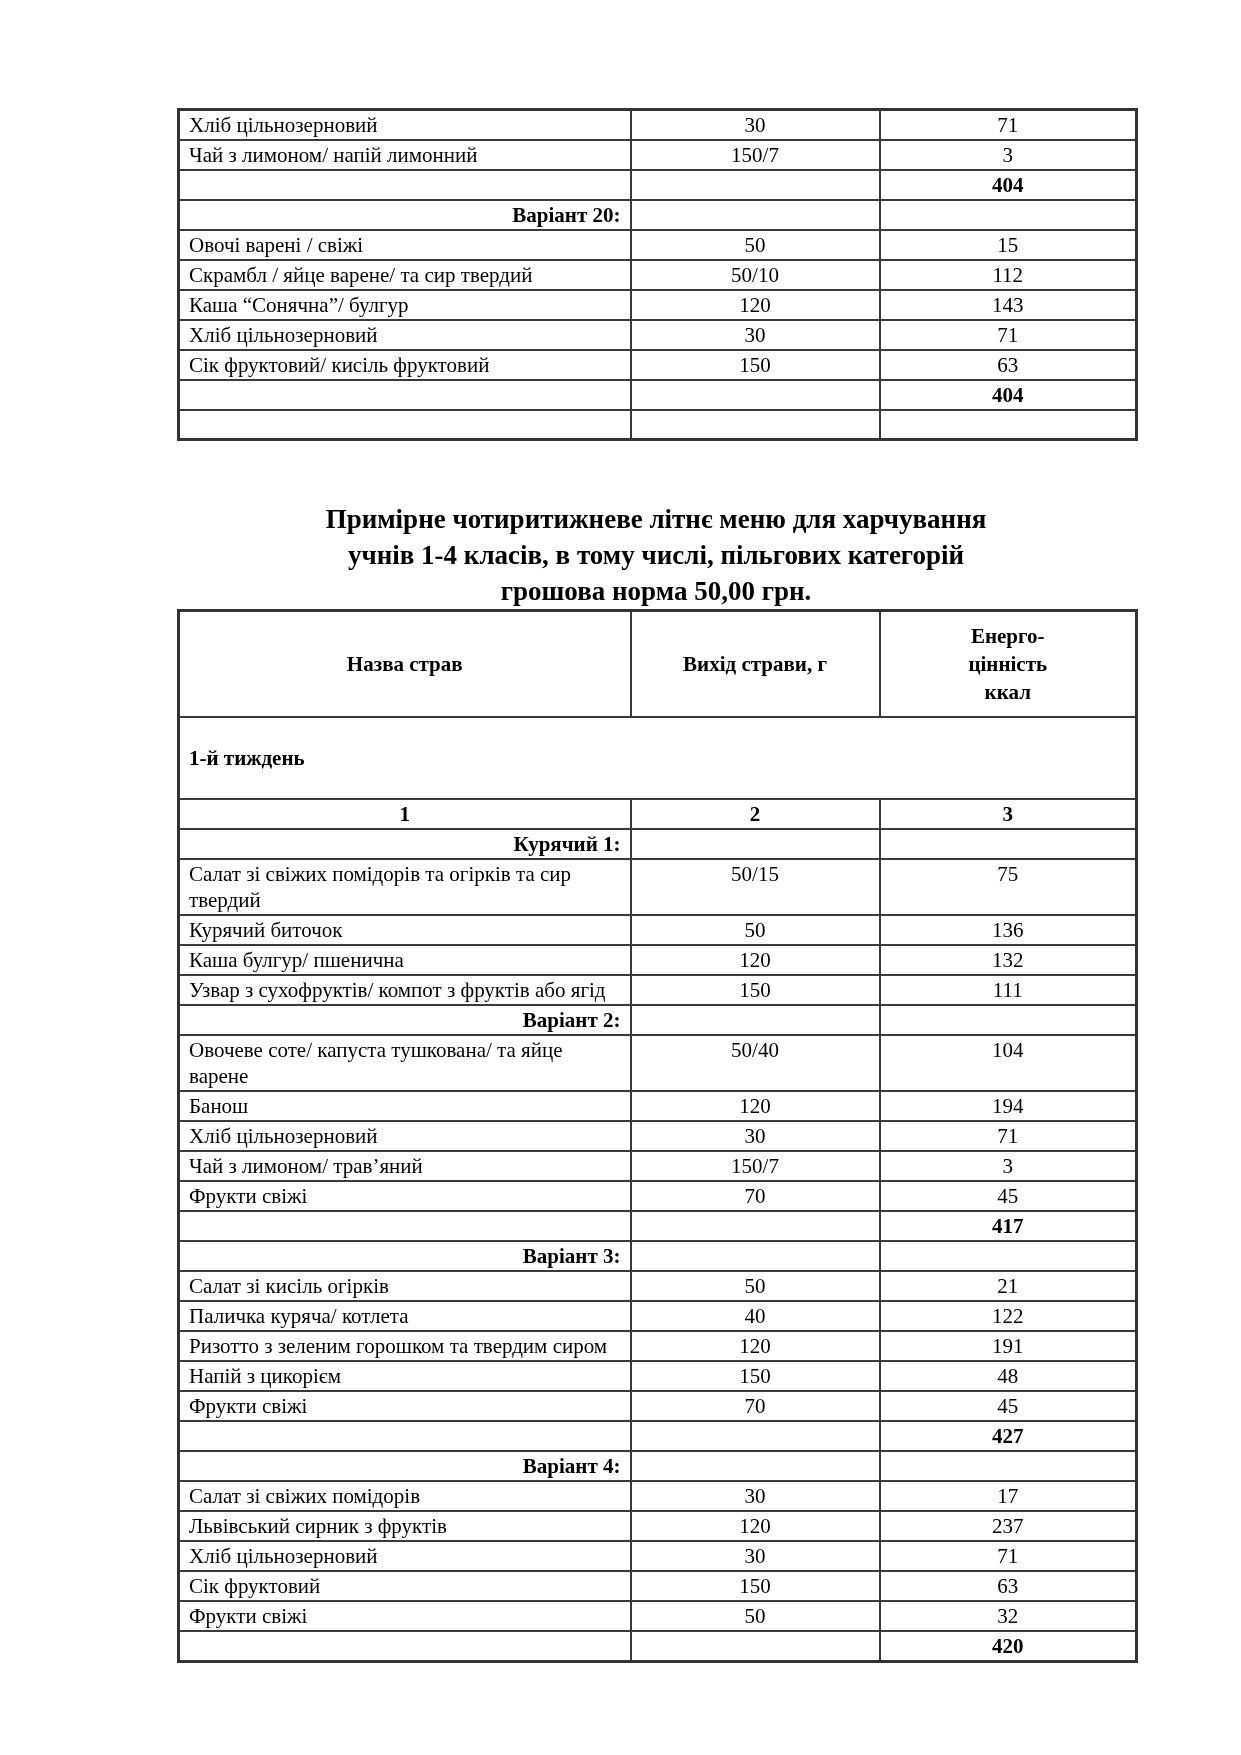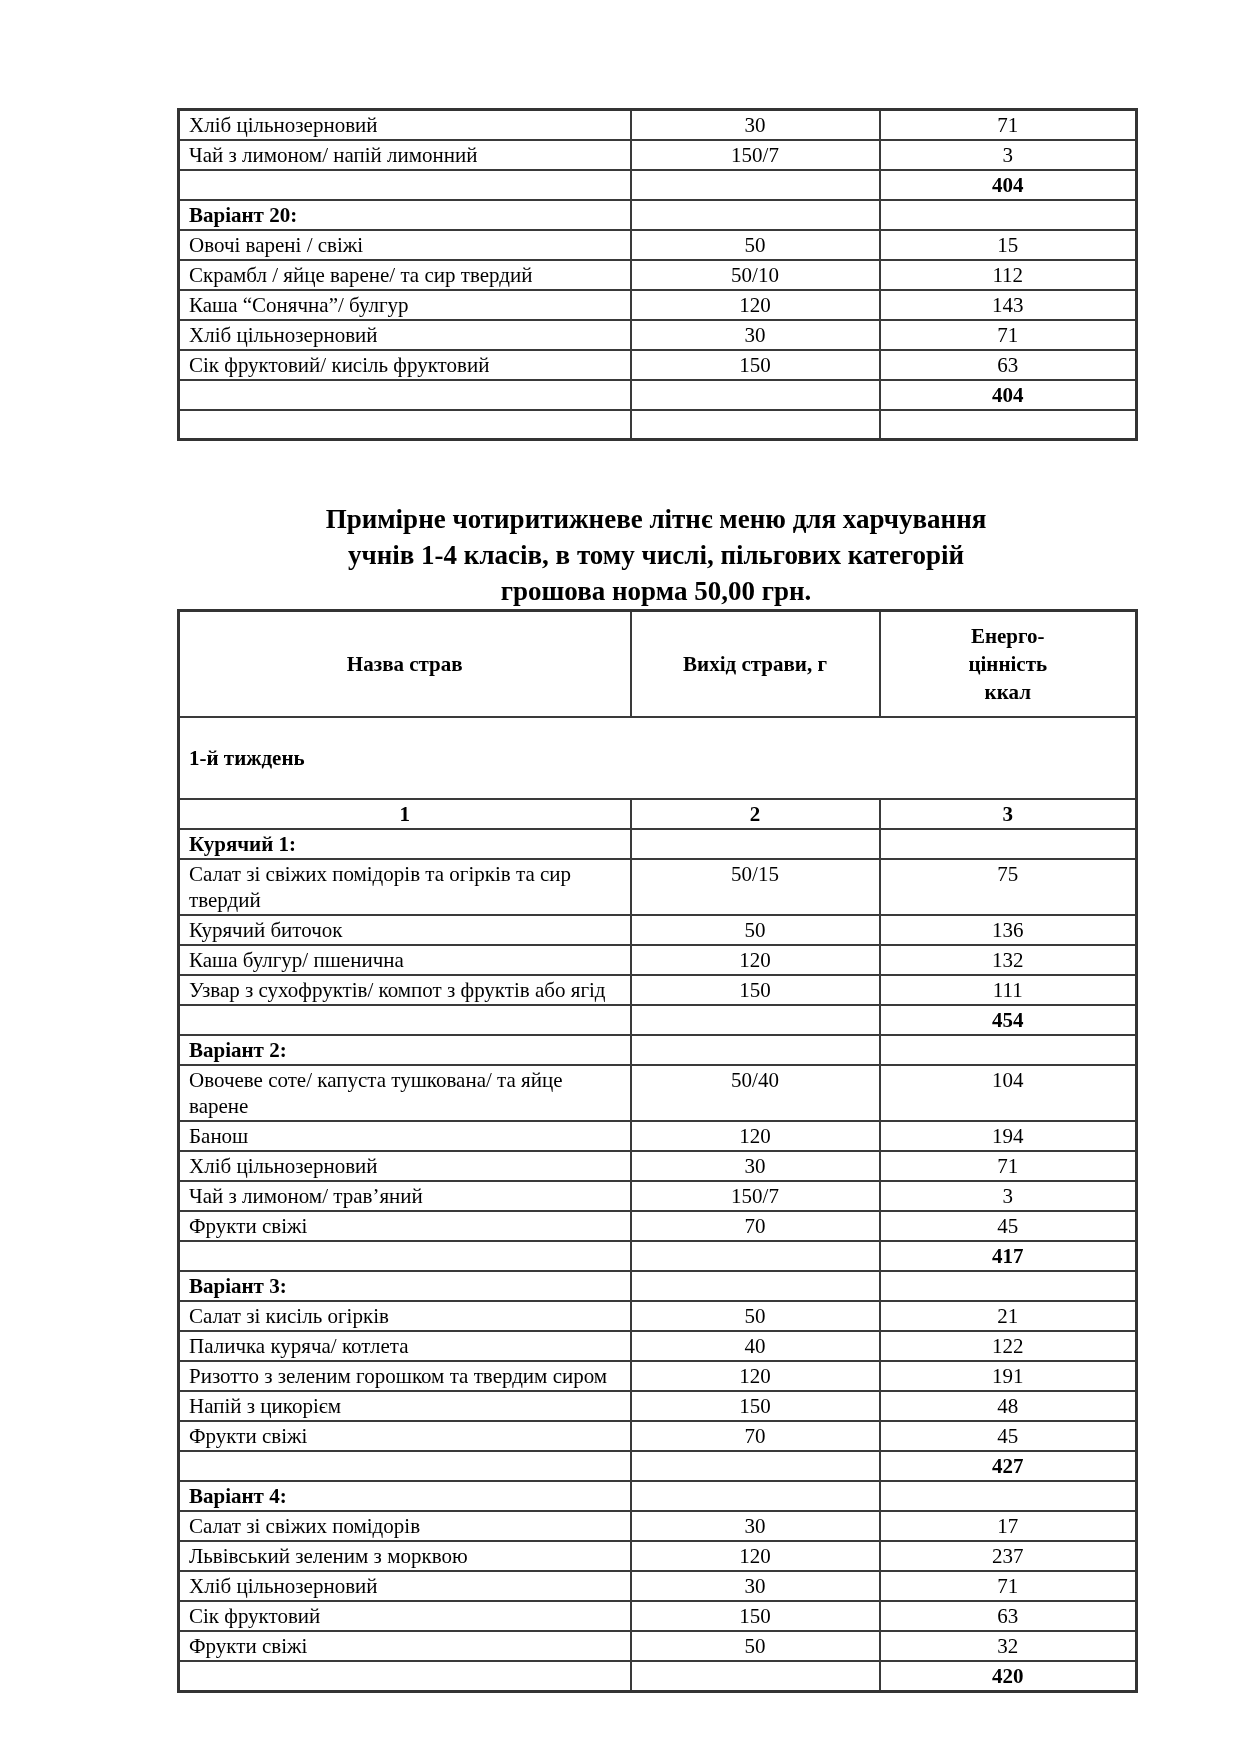--- a/index.html
+++ b/index.html
@@ -27,21 +27,21 @@
     border: 2px solid #3a3a3a;
     padding: 1px 9px;
     height: 25px;
     line-height: 26px;
     vertical-align: top;
     overflow: hidden;
     word-wrap: break-word;
   }
   #table1 { margin-top: 108px; }
   td.c2, td.c3 { text-align: center; padding: 1px 4px; }
-  tr.row-section td.c1 { font-weight: bold; }
+  tr.row-section td.c1 { font-weight: bold; text-align: right; }
   tr.row-total td.c3 { font-weight: bold; }
   .doc-title {
     margin-top: 60px;
     text-align: center;
     font-weight: bold;
     font-size: 27px;
     line-height: 36px;
   }
   #table2 .t2-header td {
     font-weight: bold;
@@ -180,25 +180,20 @@
         <tr class="row-item">
     <td class="c1">Каша булгур/ пшенична</td>
     <td class="c2">120</td>
     <td class="c3">132</td>
   </tr>
         <tr class="row-item">
     <td class="c1">Узвар з сухофруктів/ компот з фруктів або ягід</td>
     <td class="c2">150</td>
     <td class="c3">111</td>
   </tr>
-        <tr class="row-total">
-    <td class="c1"></td>
-    <td class="c2"></td>
-    <td class="c3">454</td>
-  </tr>
         <tr class="row-section">
     <td class="c1">Варіант 2:</td>
     <td class="c2"></td>
     <td class="c3"></td>
   </tr>
         <tr class="row-item">
     <td class="c1">Овочеве соте/ капуста тушкована/ та  яйце варене</td>
     <td class="c2">50/40</td>
     <td class="c3">104</td>
   </tr>
@@ -266,21 +261,21 @@
     <td class="c1">Варіант 4:</td>
     <td class="c2"></td>
     <td class="c3"></td>
   </tr>
         <tr class="row-item">
     <td class="c1">Салат зі свіжих помідорів</td>
     <td class="c2">30</td>
     <td class="c3">17</td>
   </tr>
         <tr class="row-item">
-    <td class="c1">Львівський зеленим з морквою</td>
+    <td class="c1">Львівський сирник з фруктів</td>
     <td class="c2">120</td>
     <td class="c3">237</td>
   </tr>
         <tr class="row-item">
     <td class="c1">Хліб цільнозерновий</td>
     <td class="c2">30</td>
     <td class="c3">71</td>
   </tr>
         <tr class="row-item">
     <td class="c1">Сік фруктовий</td>

